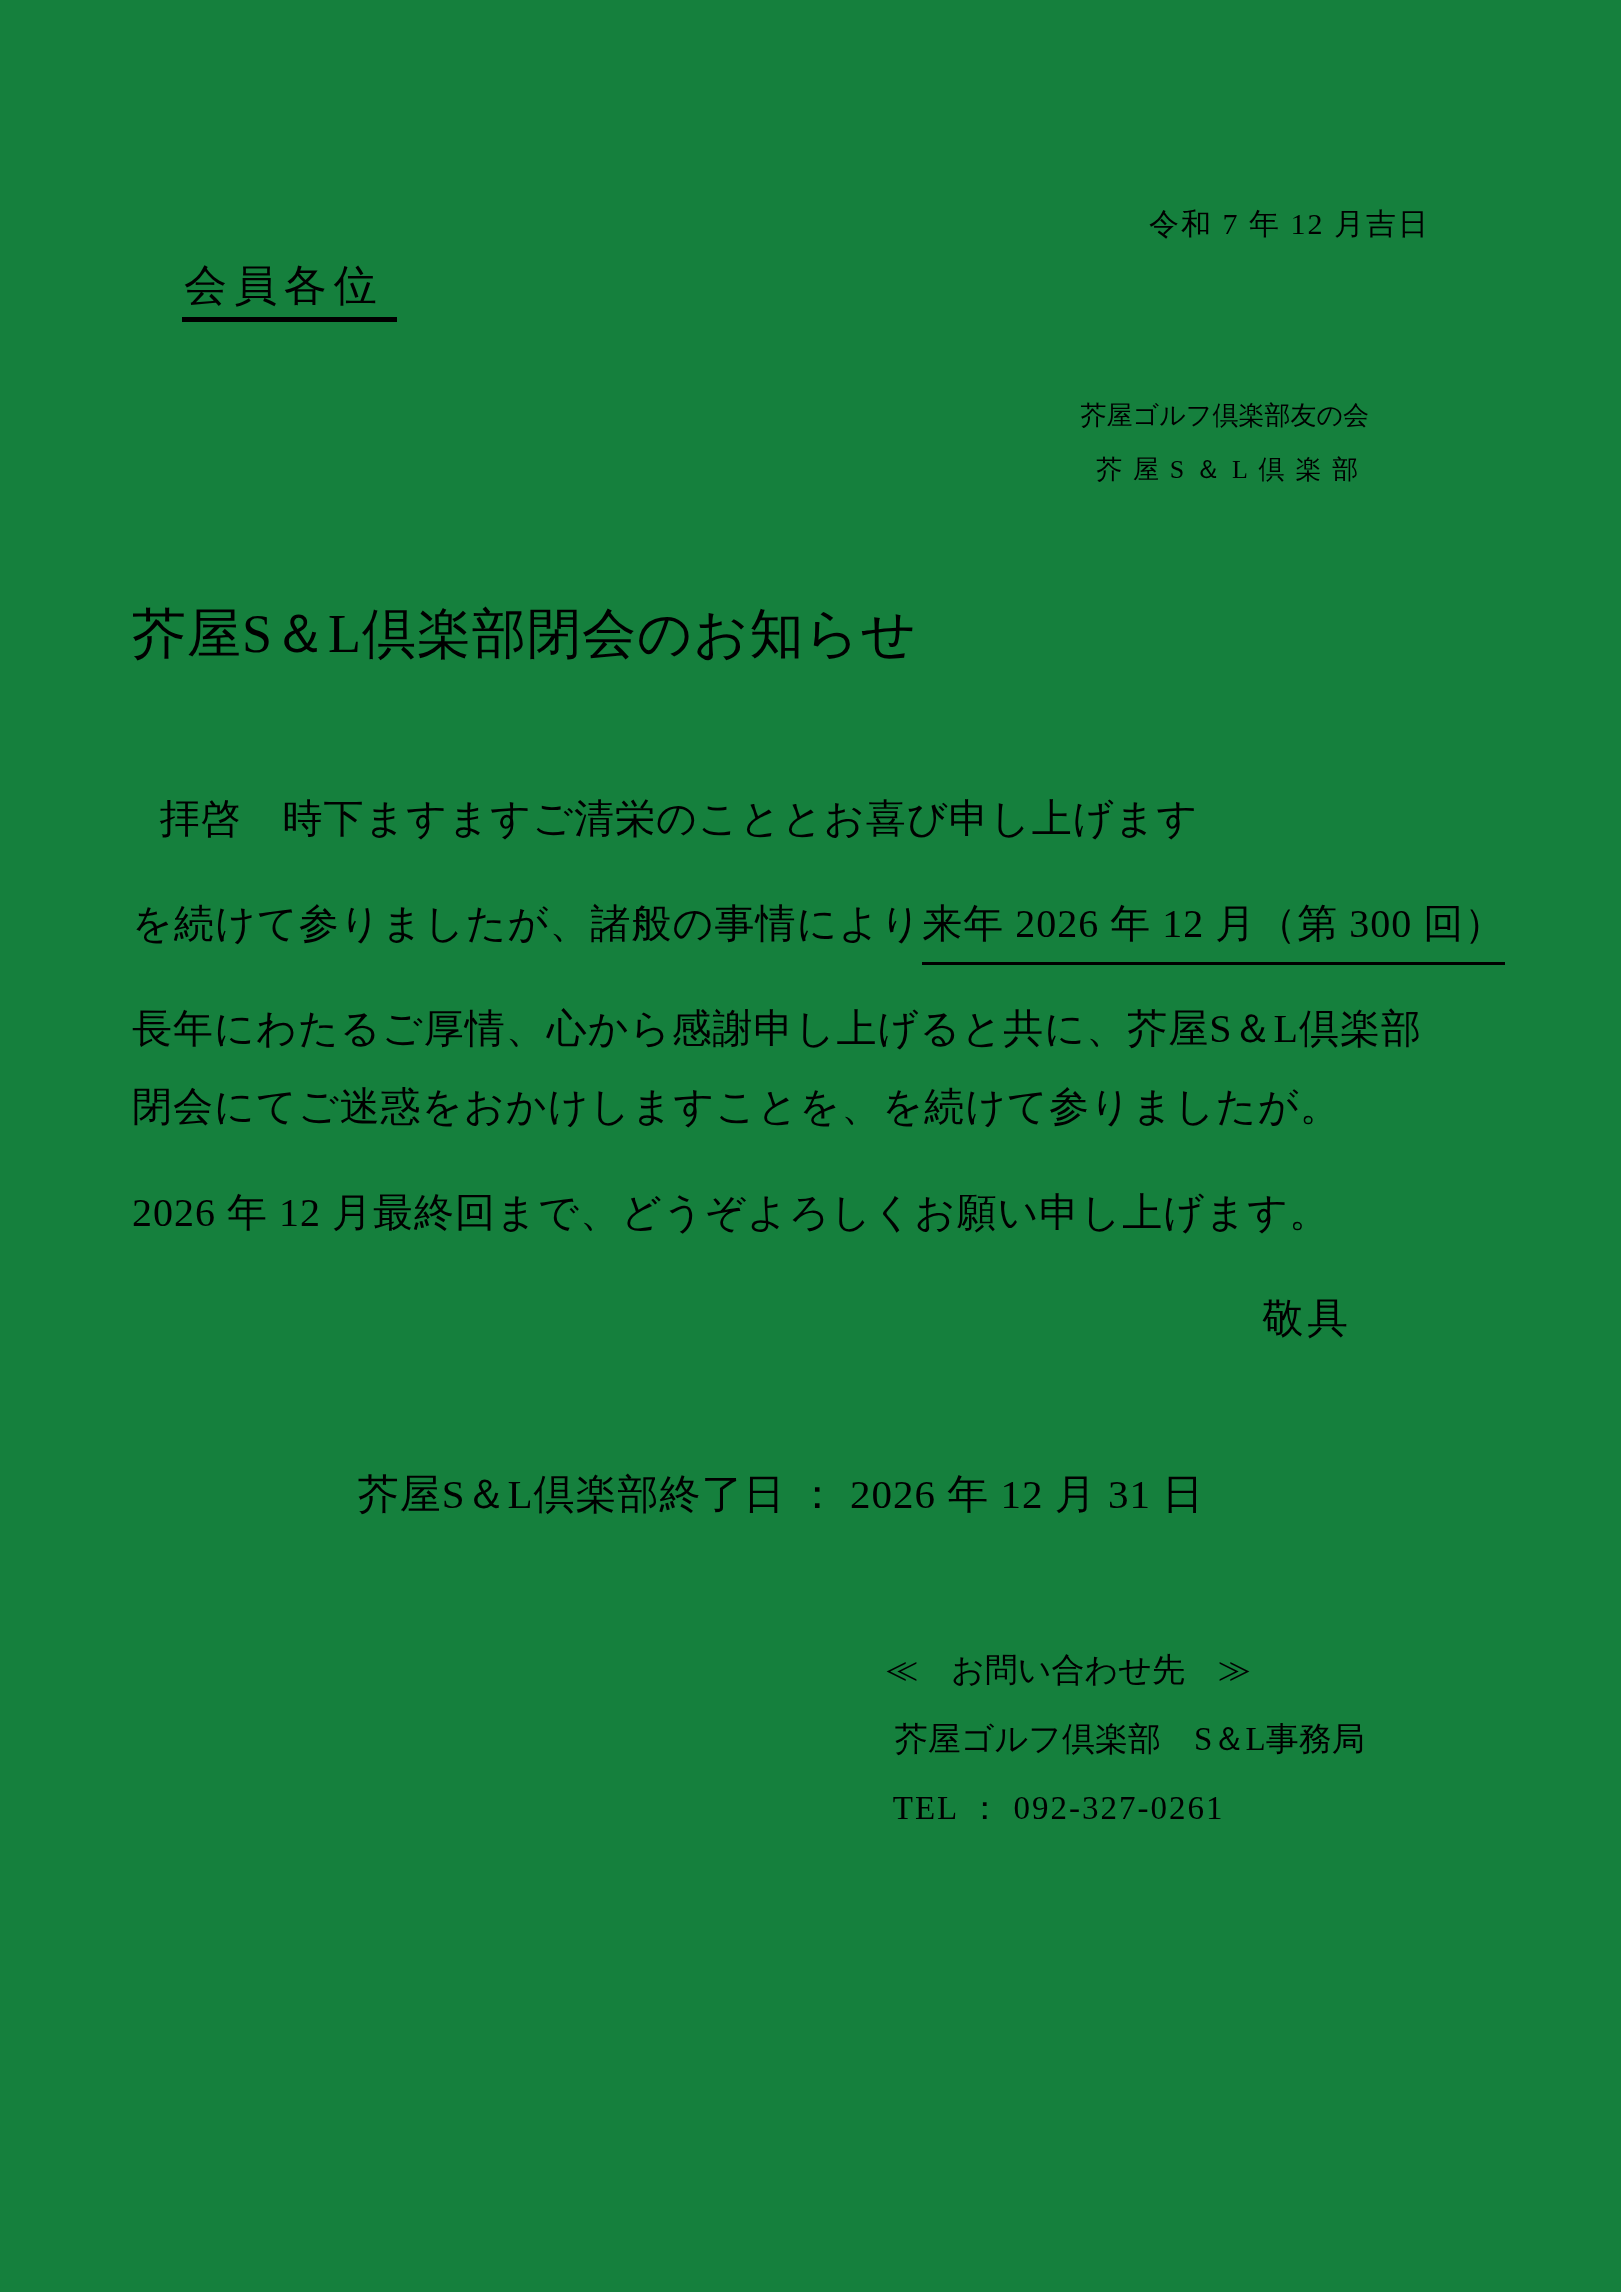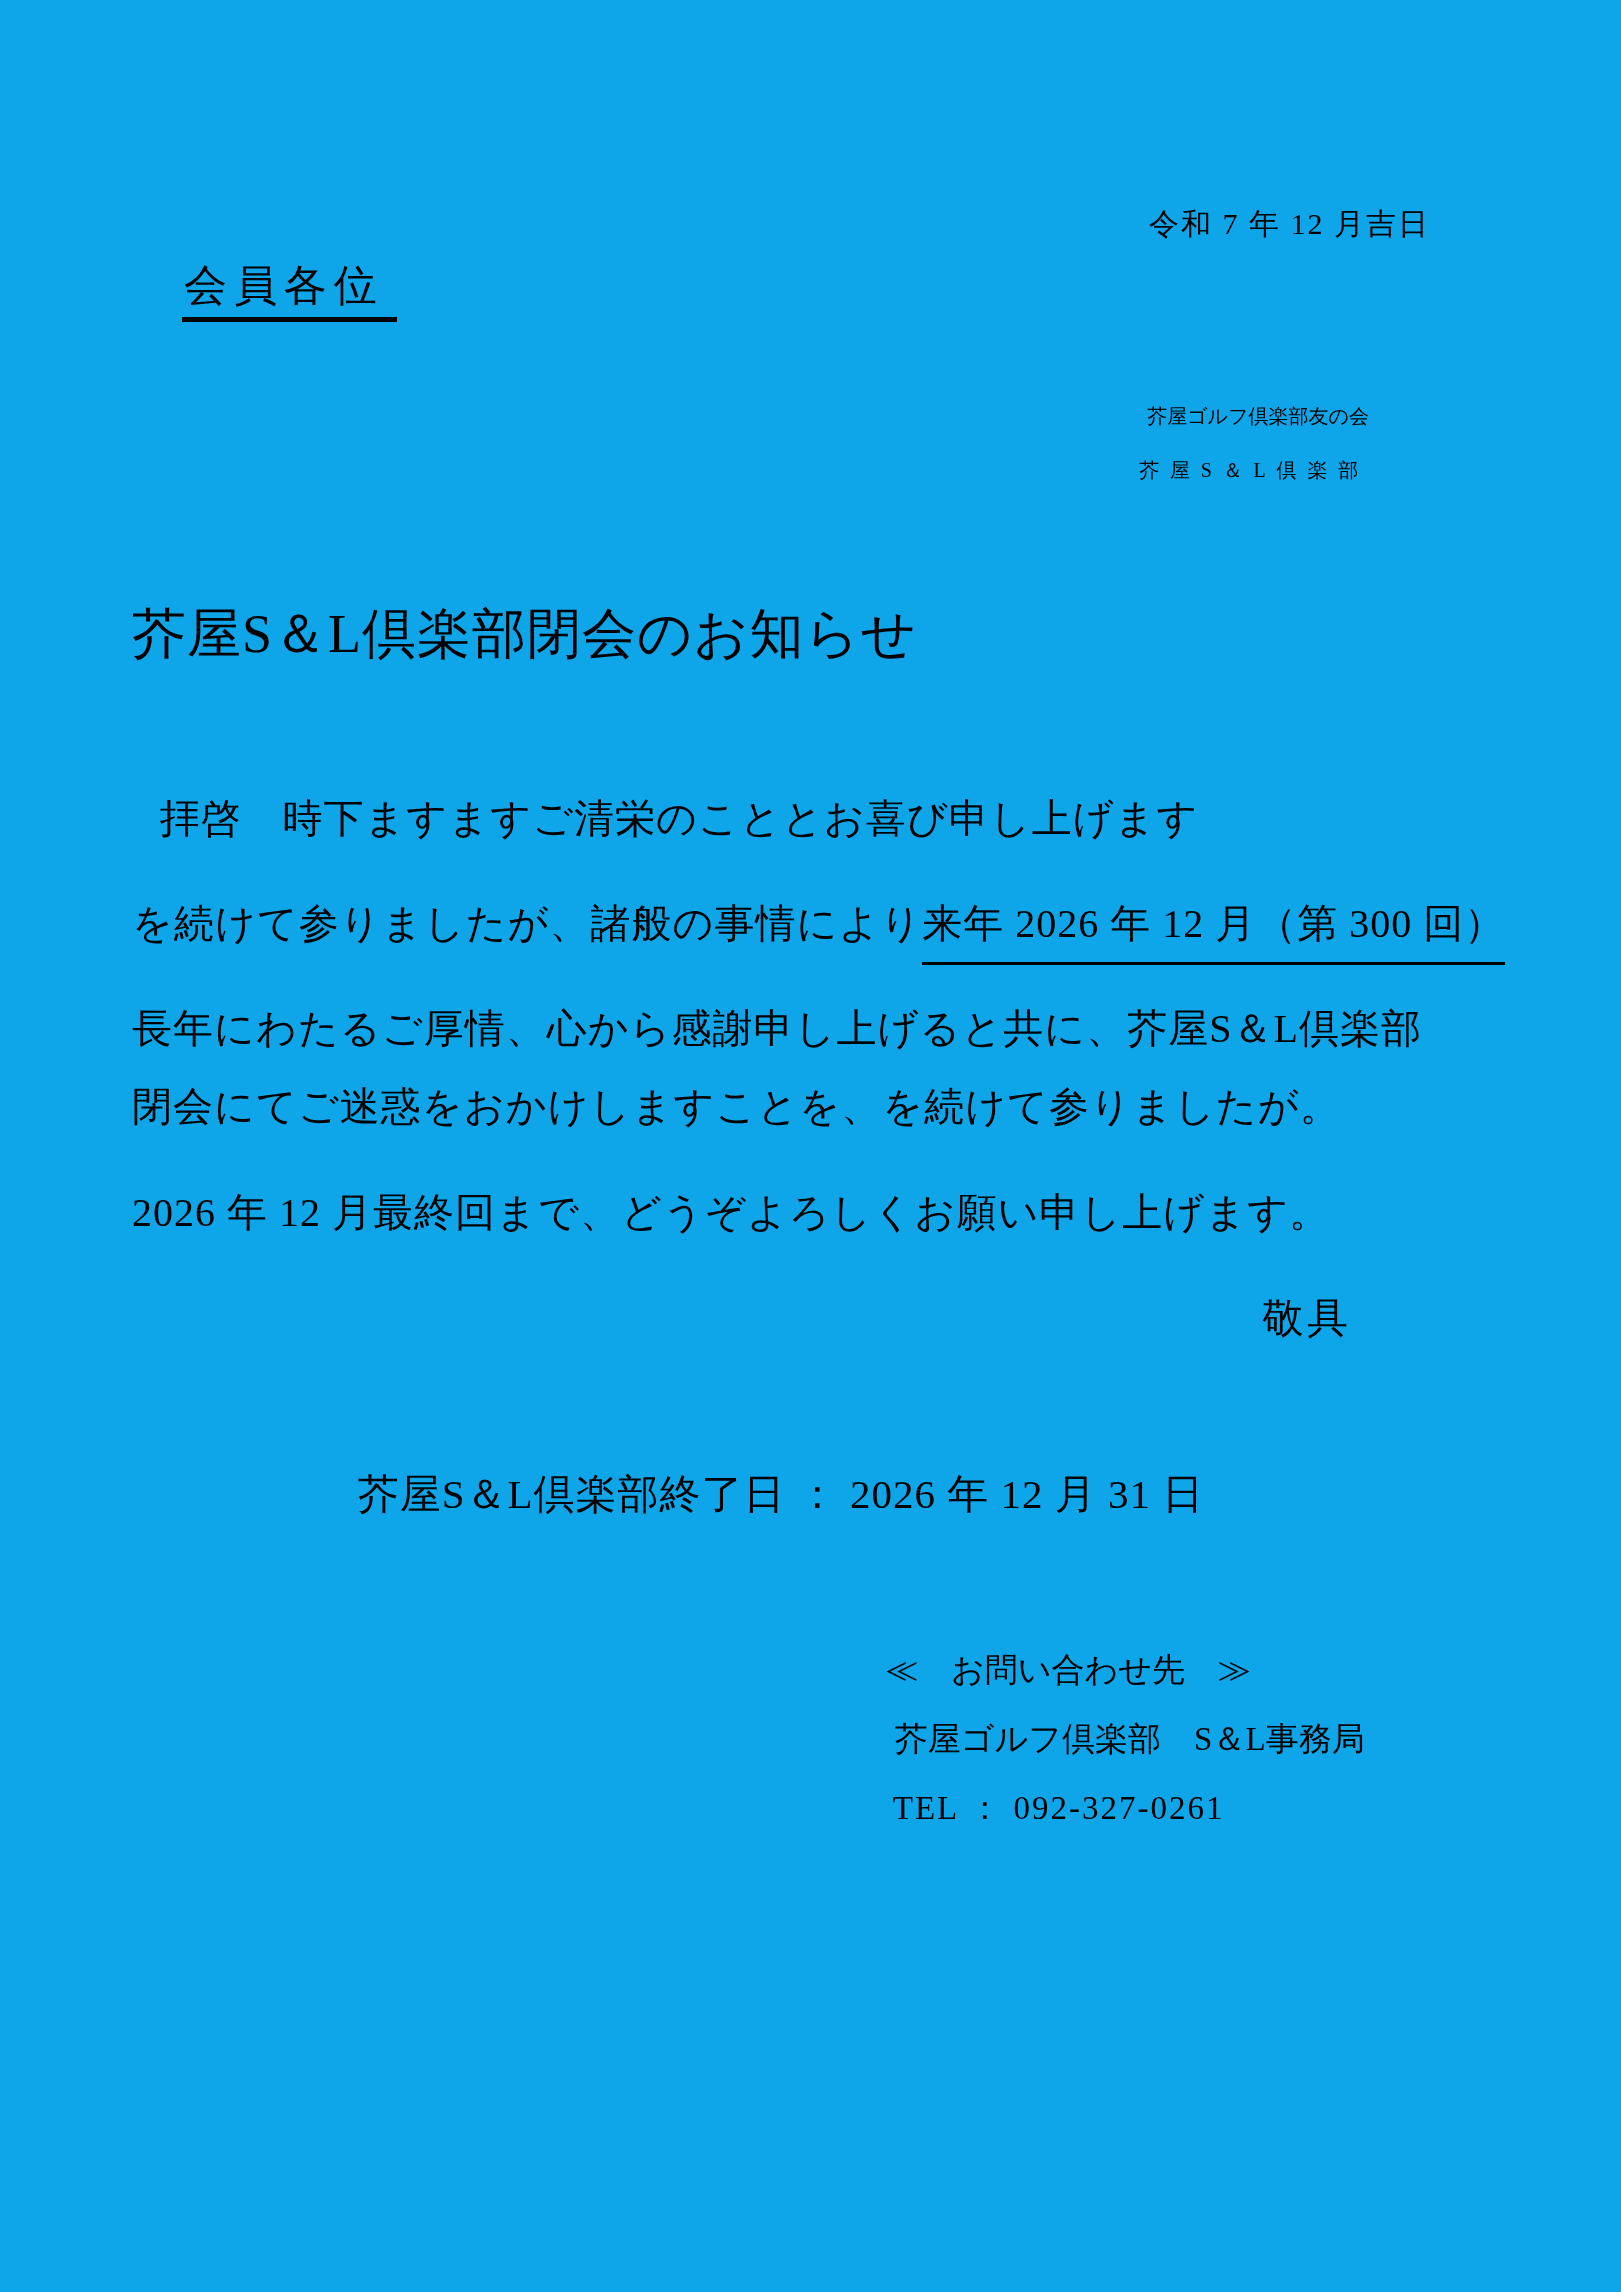--- a/index.html
+++ b/index.html
@@ -4,21 +4,21 @@
 <style>
   html, body {
     margin: 0;
     padding: 0;
     background: #ffffff;
   }
   .page {
     position: relative;
     width: 1621px;
     height: 2293px;
-    background: #0ea5e9;
+    background: #15803d;
     color: #000000;
     box-sizing: border-box;
     padding: 0 191px 0 132px;
     overflow: hidden;
     font-family: "Liberation Serif", "DejaVu Serif", serif;
   }
   .date-line {
     margin-top: 201px;
     text-align: right;
     font-size: 30px;
@@ -34,21 +34,21 @@
     font-size: 43px;
     line-height: 51px;
     letter-spacing: 6.9px;
     border-bottom: 5.9px solid #000;
     padding: 0 13.7px 5.9px 2px;
   }
   .sender {
     margin-top: 67px;
     text-align: right;
     padding-right: 61px;
-    font-size: 20px;
+    font-size: 26px;
     line-height: 54px;
   }
   .sender .spaced {
     letter-spacing: 10.8px;
   }
   .title {
     margin: 102px 0 0 0;
     font-size: 54px;
     font-weight: 400;
     line-height: 71px;

